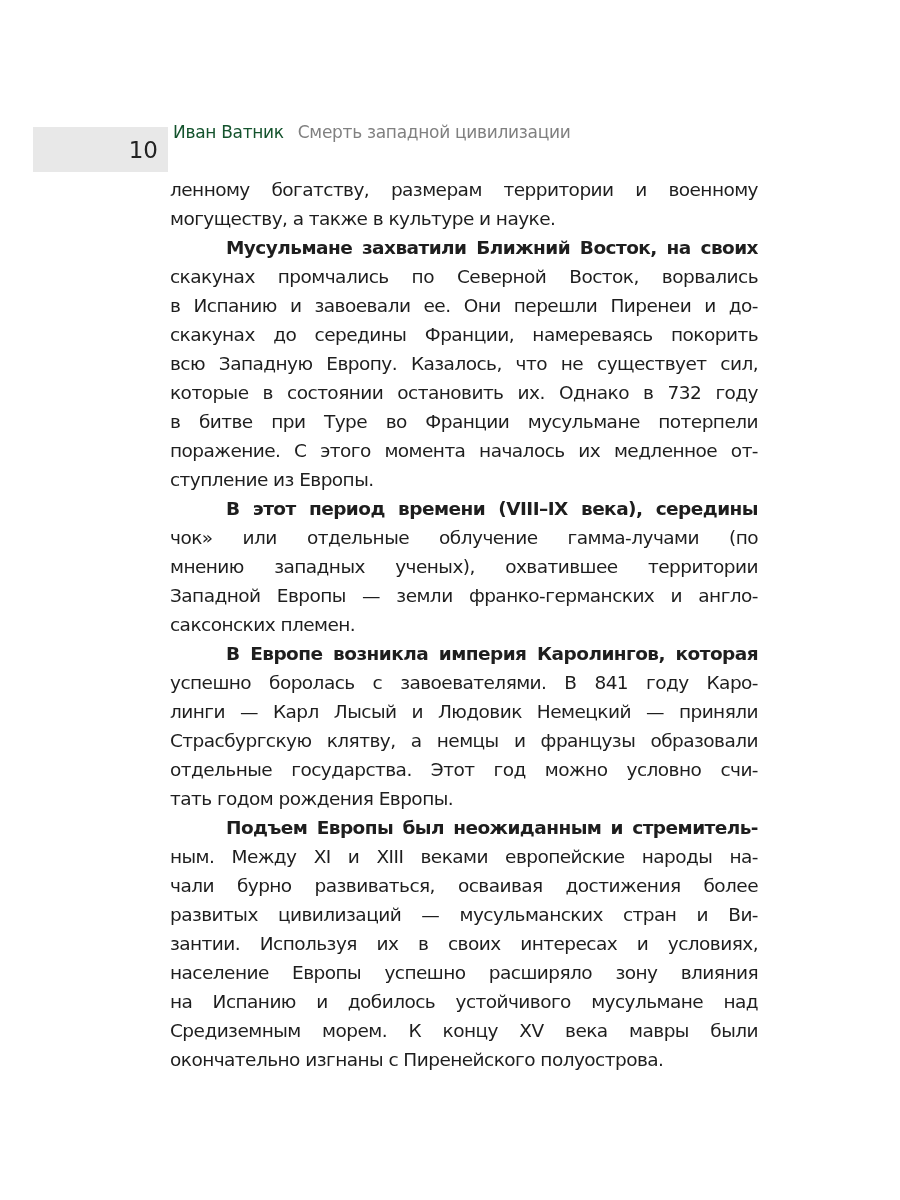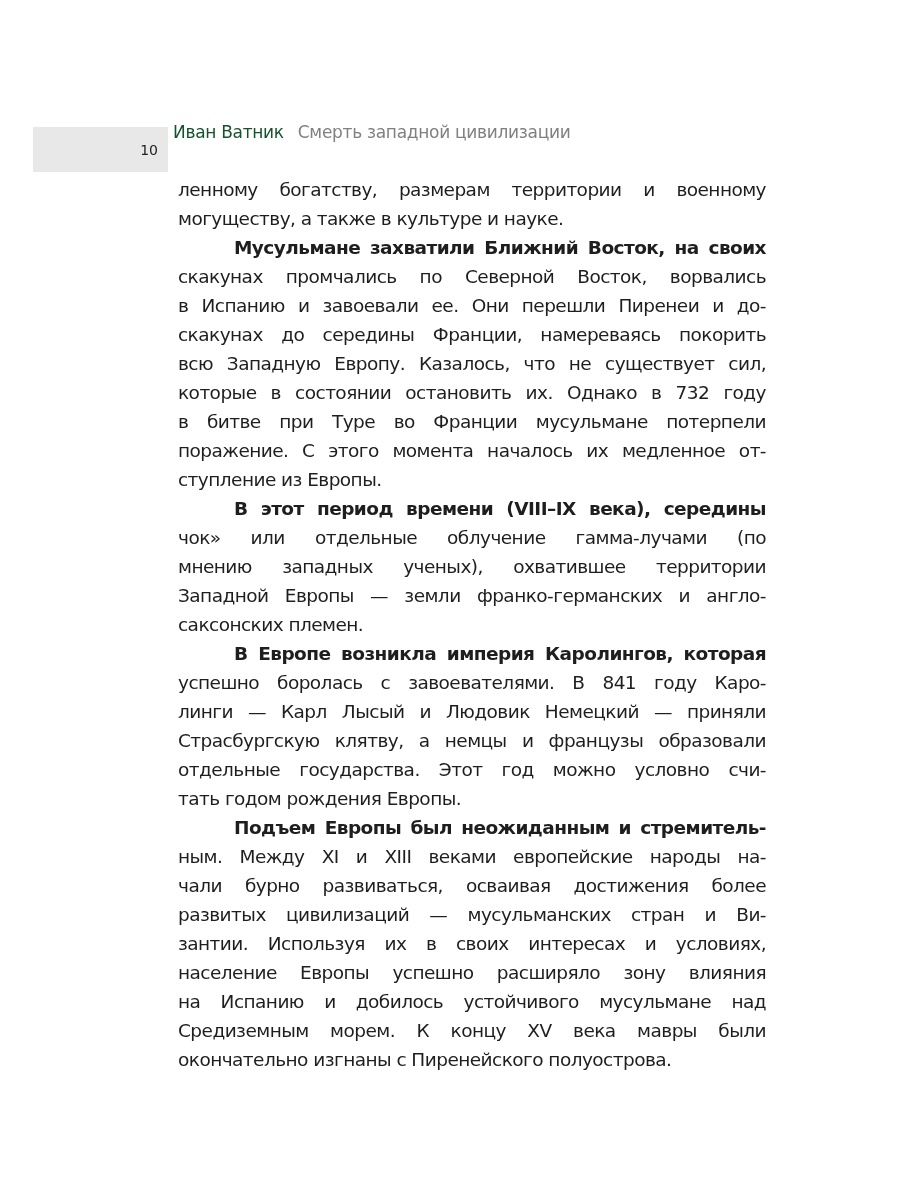--- a/index.html
+++ b/index.html
@@ -25,42 +25,41 @@
     }
     .page-number-box {
       width: 135px;
       height: 45px;
       background: #e8e8e8;
       display: flex;
       align-items: center;
       justify-content: flex-end;
       box-sizing: border-box;
       padding-right: 10px;
-      font-size: 14px;
+      font-size: 23px;
       color: #222;
       margin-top: 36px;
     }
     .author {
       margin-left: 5px;
       font-size: 17px;
       color: #14532d;
       letter-spacing: -0.3px;
     }
     .book-title {
       margin-left: 14px;
       font-size: 17px;
       color: #808080;
       letter-spacing: -0.3px;
     }
     .text-body {
       position: absolute;
       left: 170px;
       top: 175px;
       width: 588px;
-      margin-left: 8px;
     }
     .line {
       height: 29px;
       line-height: 29px;
       font-size: 18.5px;
       letter-spacing: -0.55px;
       white-space: nowrap;
       text-align: justify;
       text-align-last: justify;
       overflow: hidden;

